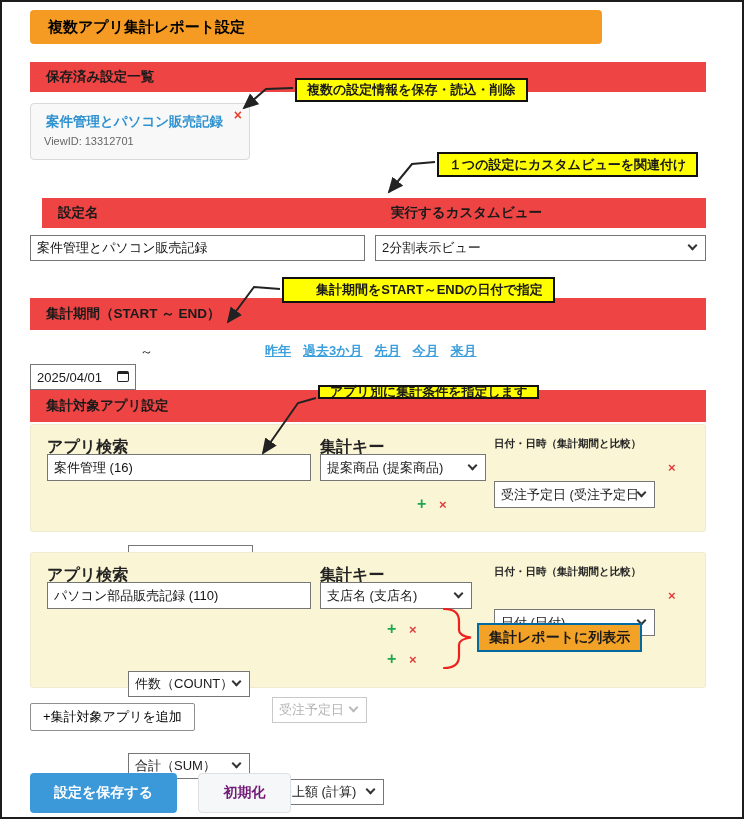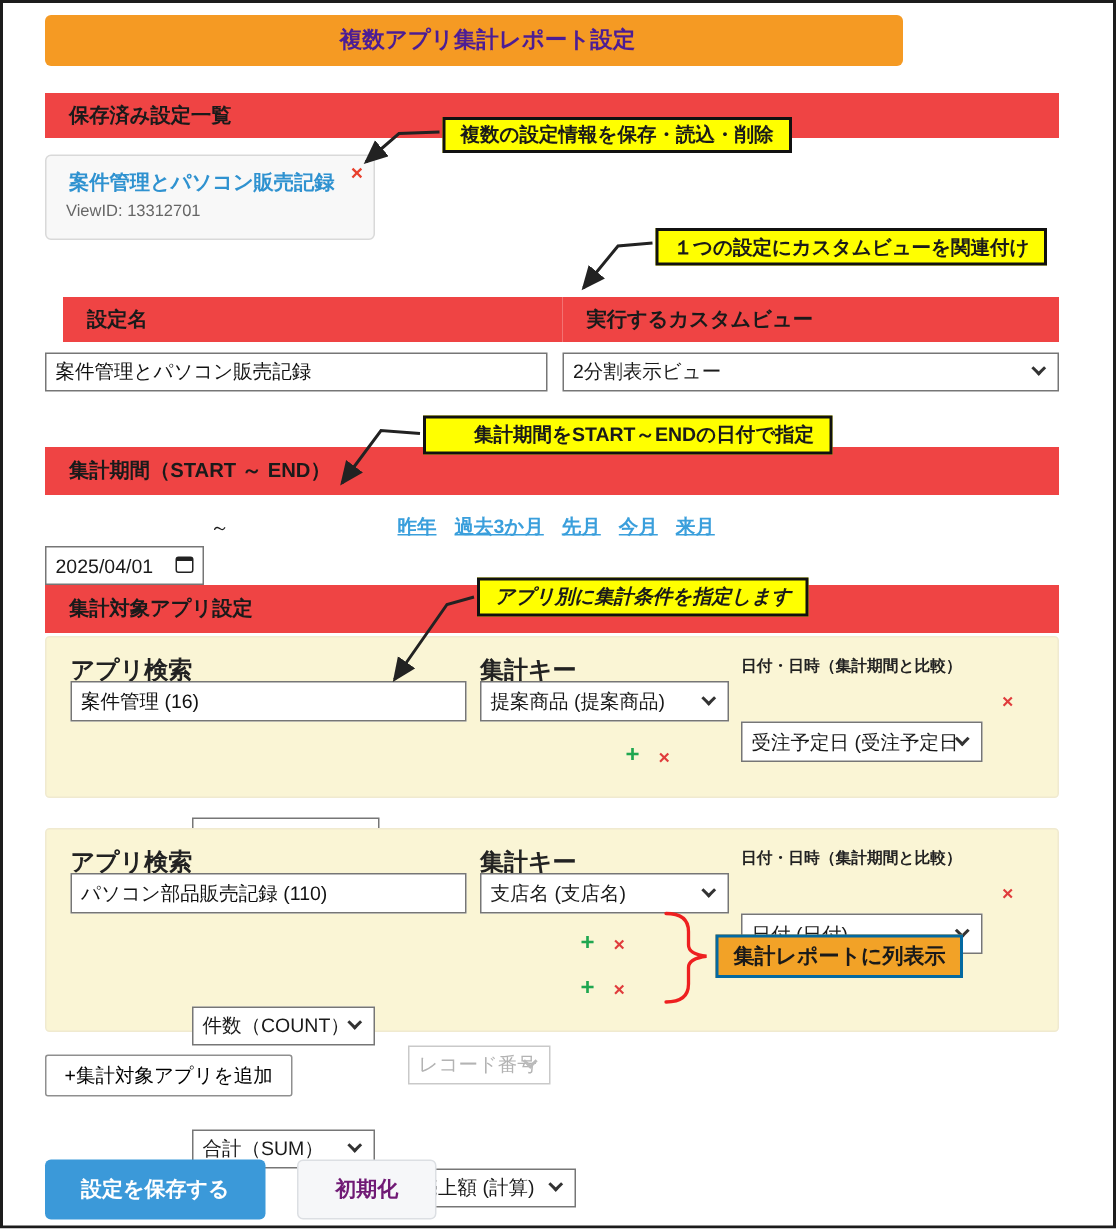--- a/index.html
+++ b/index.html
@@ -3,21 +3,21 @@
 <meta charset="utf-8">
 <style>
   * { margin:0; padding:0; box-sizing:border-box; }
   body { background:#fff; font-family:"Liberation Sans","DejaVu Sans",sans-serif; color:#1a1a1a; }
   .frame { position:relative; width:744px; height:819px; border:2px solid #1c1c1c; background:#fff; overflow:hidden; }
 
   .abs { position:absolute; }
 
   
   .app-header { left:28px; top:8px; width:572px; height:34px; background:#f59a23; border-radius:4px;
-    color:#4c1d95; font-weight:bold; font-size:15px; line-height:34px; padding-left:18px;text-align:center; }
+    color:#000000; font-weight:bold; font-size:15px; line-height:34px; padding-left:18px; }
 
   
   .sec-bar { height:30px; background:#ef4444; font-weight:bold; font-size:13.5px; line-height:30px; padding-left:16px; }
 
   
   .callout { background:#ffff00; border:2px solid #111; font-weight:bold; font-size:13px;
     display:flex; align-items:center; justify-content:center; padding:0 10px; z-index:6; white-space:nowrap; }
   .callout-orange { background:#f2a227; border:2px solid #0369a1; font-weight:bold; font-size:14px;
     display:flex; align-items:center; justify-content:center; padding:0 10px; z-index:6; white-space:nowrap; }
 
@@ -107,21 +107,21 @@
   <div class="abs" style="left:263px; top:340px; display:flex; gap:12px;">
     <span class="plink">昨年</span>
     <span class="plink">過去3か月</span>
     <span class="plink">先月</span>
     <span class="plink">今月</span>
     <span class="plink">来月</span>
   </div>
 
   <div class="abs sec-bar" style="left:28px; top:388px; width:676px; height:32px; line-height:32px;">集計対象アプリ設定</div>
 
-  <div class="abs callout" style="left:316px; top:383px; height:26px;font-style:italic;">アプリ別に集計条件を指定します</div>
+  <div class="abs callout" style="left:316px; top:383px; height:14px;">アプリ別に集計条件を指定します</div>
 
   <div class="abs panel" style="left:28px; top:422px; width:676px; height:108px;">
     <span class="flabel" style="left:16px; top:12px;">アプリ検索</span>
     <input class="tinput abs" style="left: 16px; top: 29px; width: 264px; height: 27px;" value="案件管理 (16)">
 
     <span class="flabel" style="left:289px; top:12px;">集計キー</span>
     <div class="sel abs" style="left:289px; top:29px; width:166px; height:27px;">
       <span>提案商品 (提案商品)</span>
       <span class="chev"></span>
     </div>
@@ -144,39 +144,39 @@
     </div>
     <span class="plus abs" style="left:386px; top:71px;">+</span>
     <span class="rowx abs" style="left:408px; top:73px;">×</span>
   </div>
 
   <div class="abs panel" style="left:28px; top:550px; width:676px; height:136px;">
     <span class="flabel" style="left:16px; top:12px;">アプリ検索</span>
     <input class="tinput abs" style="left: 16px; top: 29px; width: 264px; height: 27px;" value="パソコン部品販売記録 (110)">
 
     <span class="flabel" style="left:289px; top:12px;">集計キー</span>
-    <div class="sel abs" style="left:289px; top:29px; width:166px; height:27px;">
+    <div class="sel abs" style="left:289px; top:29px; width:152px; height:27px;">
       <span>支店名 (支店名)</span>
       <span class="chev"></span>
     </div>
 
     <span class="flabel" style="left:463px; top:12px; font-size:10.5px;">日付・日時（集計期間と比較）</span>
     <div class="sel abs" style="left:463px; top:29px; width:161px; height:27px;">
       <span>日付 (日付)</span>
       <span class="chev"></span>
     </div>
 
     <span class="rowx abs" style="left:637px; top:36px;">×</span>
 
     <div class="sel abs" style="left:97px; top:64px; width:122px; height:26px;">
       <span>件数（COUNT）</span>
       <span class="chev"></span>
     </div>
     <div class="sel disabled abs" style="left:241px; top:64px; width:95px; height:26px;">
-      <span>レコード番号</span>
+      <span>受注予定日</span>
       <span class="chev"></span>
     </div>
     <span class="plus abs" style="left:356px; top:68px;">+</span>
     <span class="rowx abs" style="left:378px; top:70px;">×</span>
 
     <div class="sel abs" style="left:97px; top:94px; width:122px; height:26px;">
       <span>合計（SUM）</span>
       <span class="chev"></span>
     </div>
     <div class="sel abs" style="left:241px; top:94px; width:112px; height:26px;">

